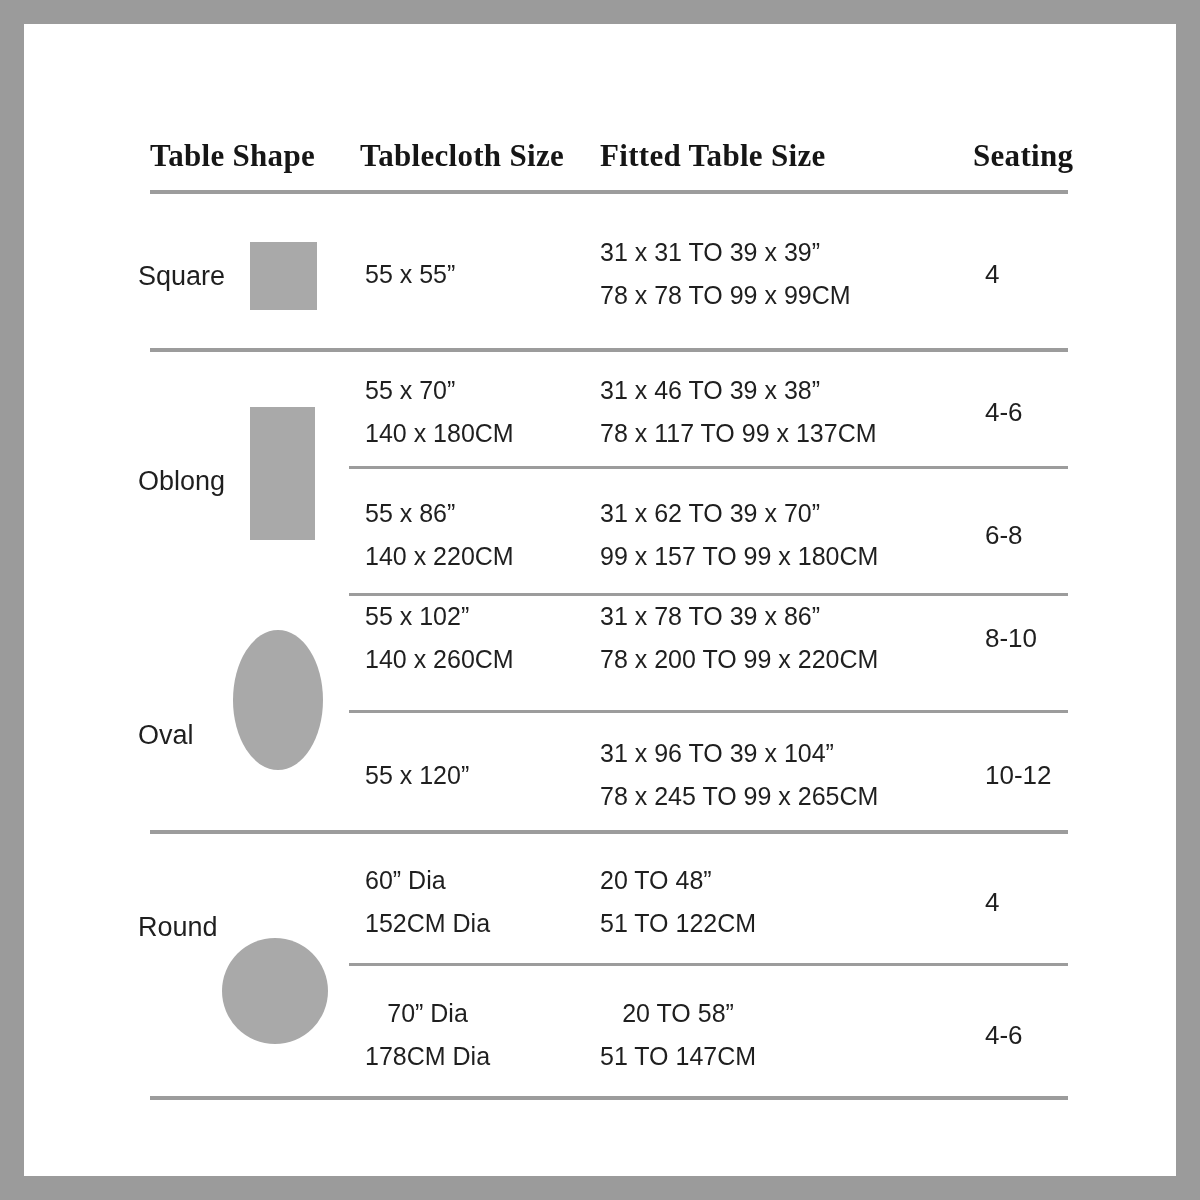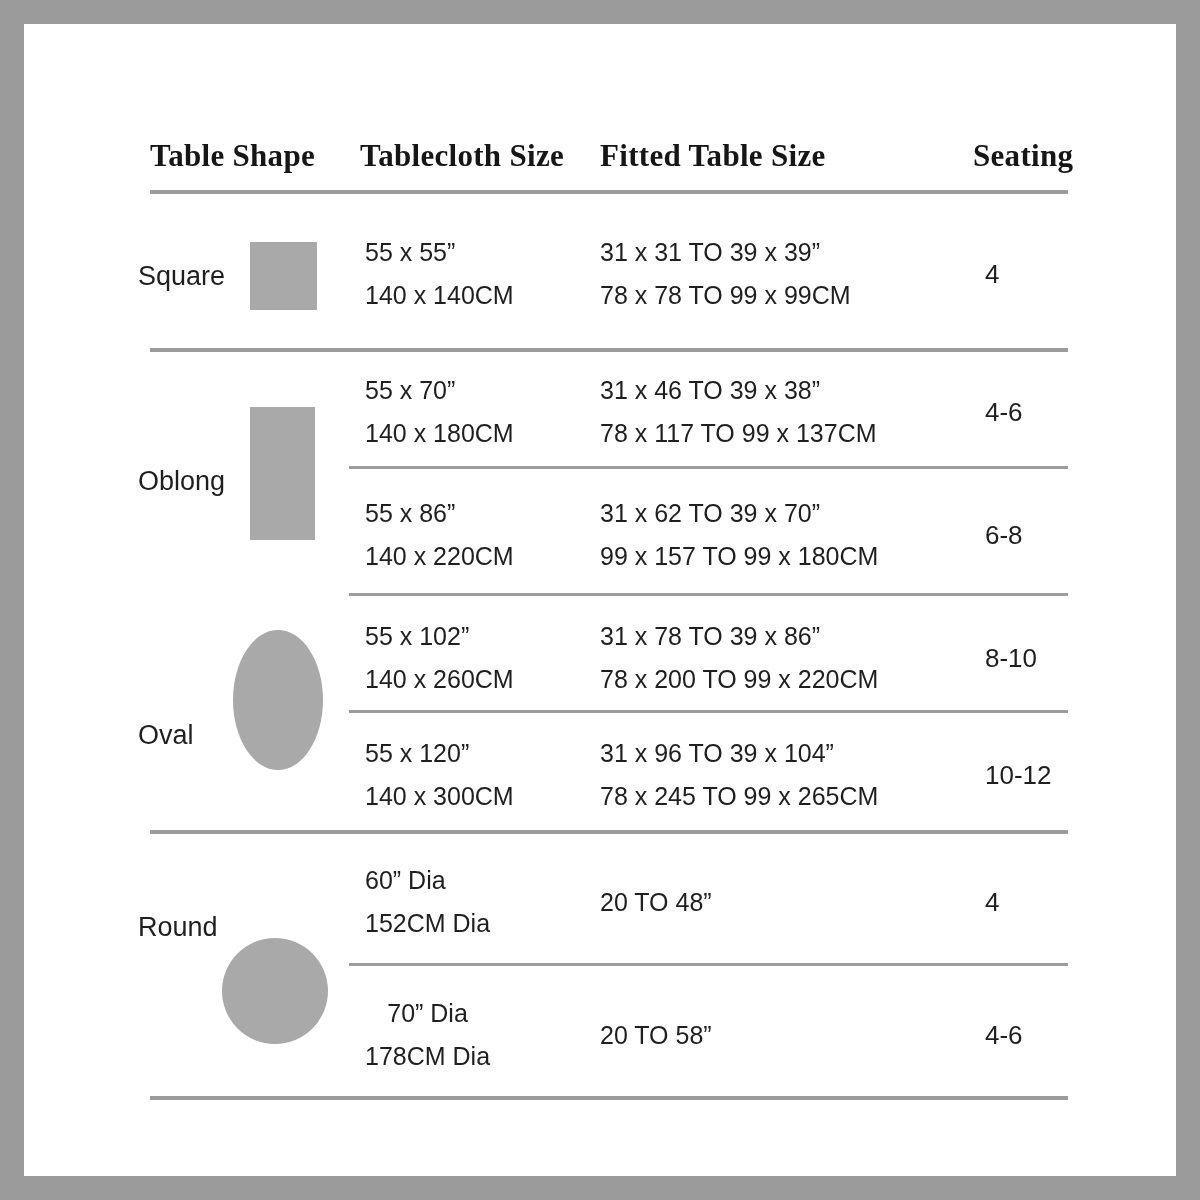--- a/index.html
+++ b/index.html
@@ -25,21 +25,21 @@
   .hr.full{left:126px;width:918px;height:4px;}
   .hr.part{left:325px;width:719px;height:3px;}
   .hr1{top:166px;} .hr2{top:324px;} .hr3{top:442px;} .hr4{top:569px;}
   .hr5{top:686px;} .hr6{top:806px;} .hr7{top:939px;} .hr8{top:1072px;}
 
   
   .row{position:absolute;left:126px;width:918px;}
   .r-sq {top:166px;height:158px;}
   .r-obA{top:324px;height:118px;}
   .r-obB{top:442px;height:127px;}
-  .r-ovA{top:569px;height:119px;}
+  .r-ovA{top:549px;height:119px;}
   .r-ovB{top:686px;height:120px;}
   .r-rdA{top:806px;height:133px;}
   .r-rdB{top:939px;height:133px;text-align:center;}
 
   .cell{position:absolute;top:calc(50% + 5px);transform:translateY(-50%);
         font-size:25px;color:var(--text,#1f1f1f);line-height:43px;white-space:nowrap;}
   .cell.cloth{left:215px;}
   .cell.fitted{left:450px;}
   .cell.seat{left:835px;line-height:30px;font-size:26px;}
 
@@ -81,21 +81,20 @@
 
   <div class="shape-label lbl-oval">Oval</div>
   <div class="shape shape-oval"></div>
 
   <div class="shape-label lbl-round">Round</div>
   <div class="shape shape-round"></div>
 
   <div class="row r-sq">
     <div class="cell cloth">
       <div>55 x 55”</div>
-      <div>140 x 140CM</div>
     </div>
     <div class="cell fitted">
       <div>31 x 31 TO 39 x 39”</div>
       <div>78 x 78 TO 99 x 99CM</div>
     </div>
     <div class="cell seat">4</div>
   </div>
 
   <div class="row r-obA">
     <div class="cell cloth">
@@ -129,44 +128,45 @@
     <div class="cell fitted">
       <div>31 x 78 TO 39 x 86”</div>
       <div>78 x 200 TO 99 x 220CM</div>
     </div>
     <div class="cell seat">8-10</div>
   </div>
 
   <div class="row r-ovB">
     <div class="cell cloth">
       <div>55 x 120”</div>
-      <div>140 x 300CM</div>
     </div>
     <div class="cell fitted">
       <div>31 x 96 TO 39 x 104”</div>
       <div>78 x 245 TO 99 x 265CM</div>
     </div>
     <div class="cell seat">10-12</div>
   </div>
 
   <div class="row r-rdA">
     <div class="cell cloth">
       <div>60” Dia</div>
       <div>152CM Dia</div>
     </div>
     <div class="cell fitted">
       <div>20 TO 48”</div>
+      <div>51 TO 122CM</div>
     </div>
     <div class="cell seat">4</div>
   </div>
 
   <div class="row r-rdB">
     <div class="cell cloth">
       <div>70” Dia</div>
       <div>178CM Dia</div>
     </div>
     <div class="cell fitted">
       <div>20 TO 58”</div>
+      <div>51 TO 147CM</div>
     </div>
     <div class="cell seat">4-6</div>
   </div>
 
 </div>
 
 </body></html>

